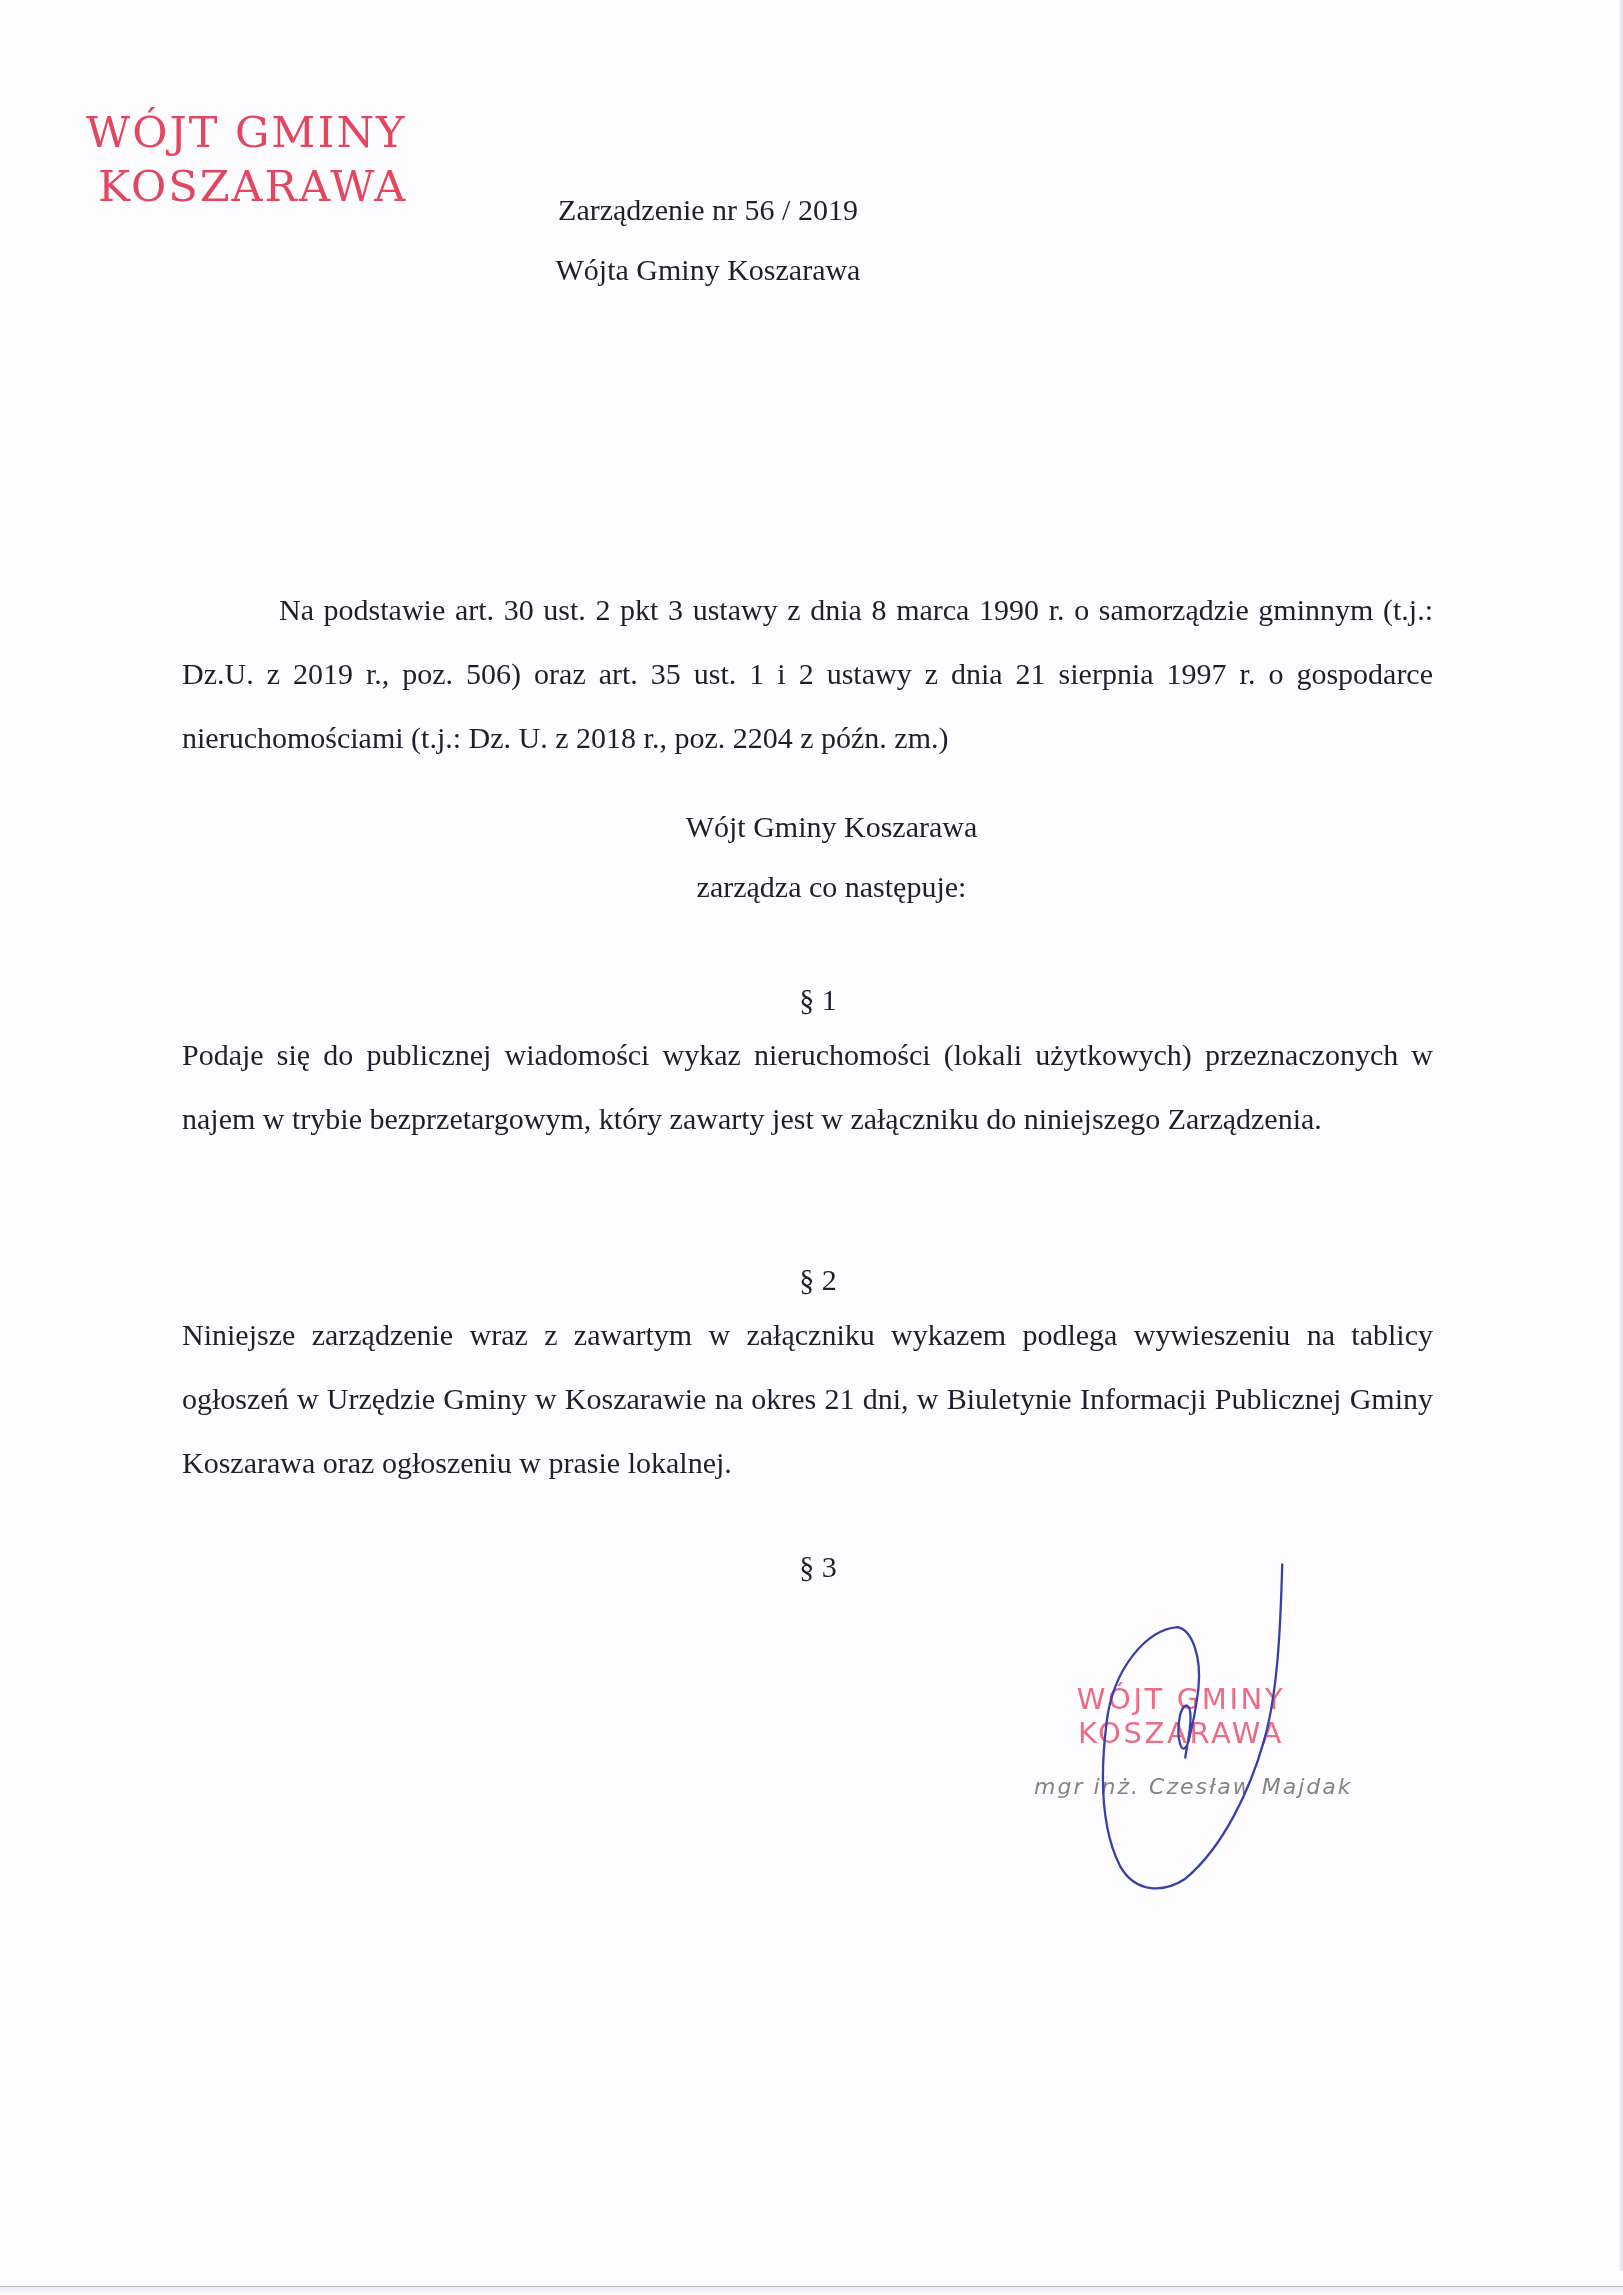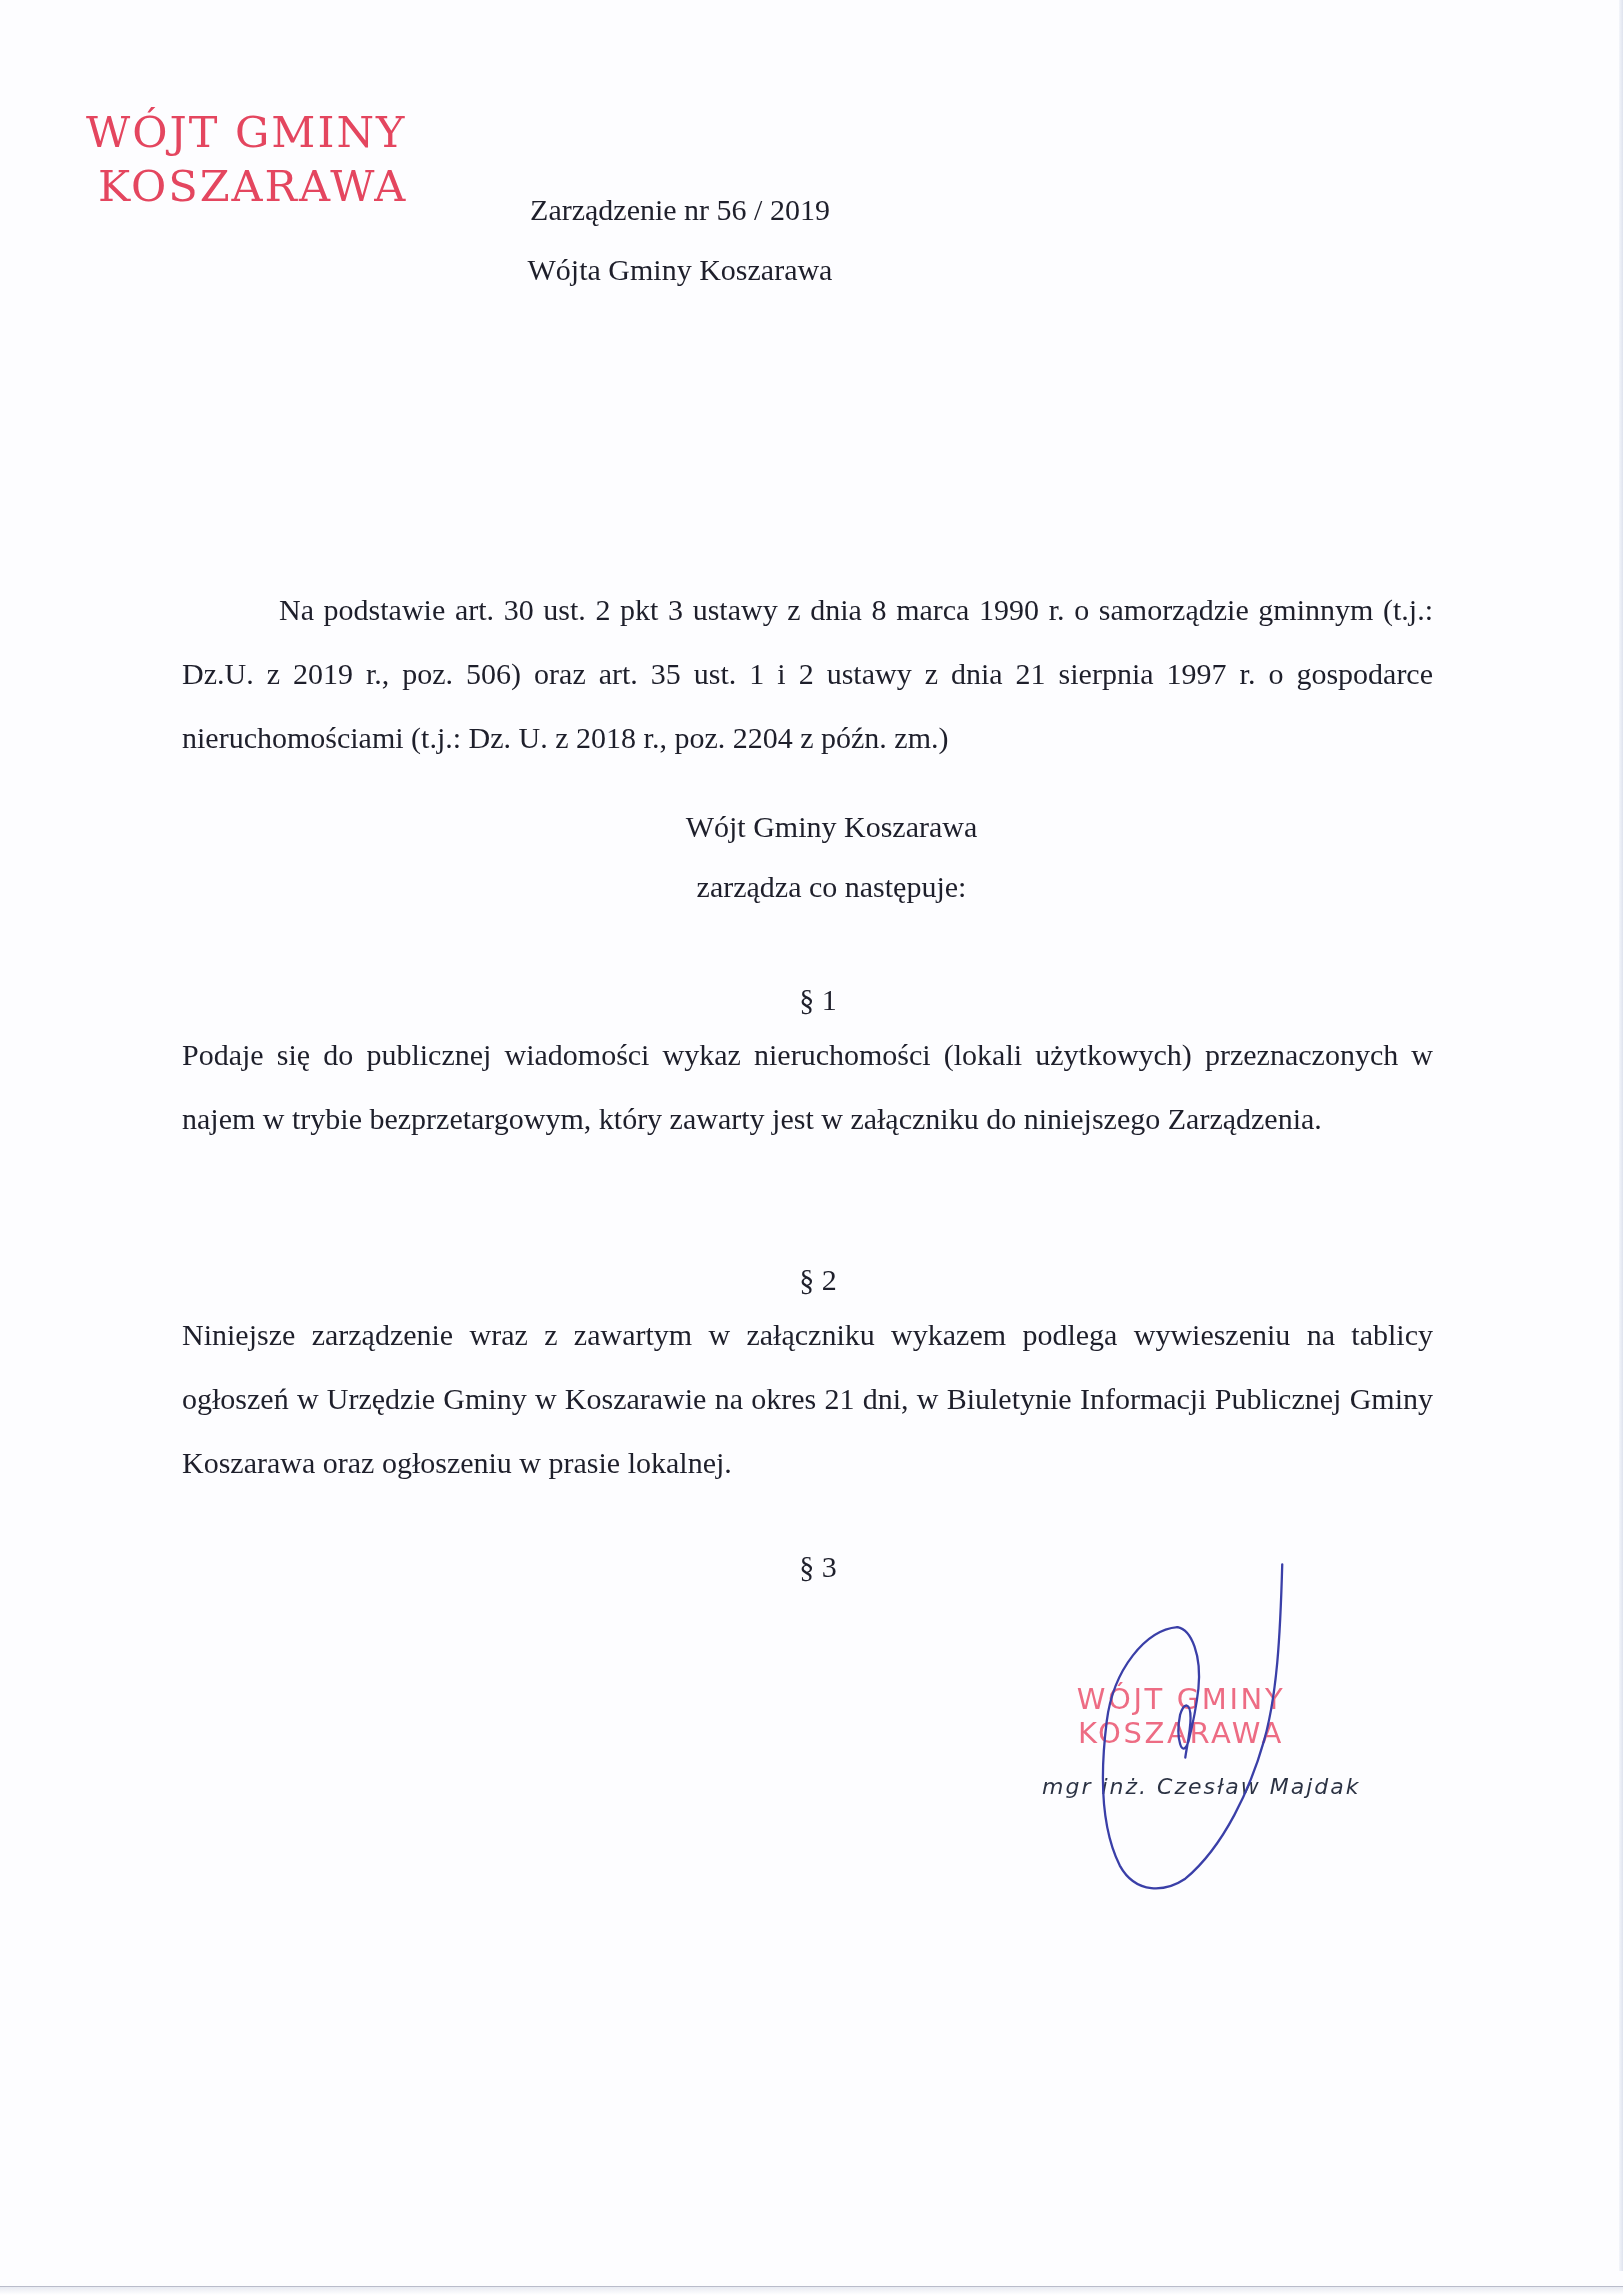--- a/index.html
+++ b/index.html
@@ -50,20 +50,21 @@
   .stamp-top .line2 { margin-left: 13px; }
 
   
   .header {
     position: absolute;
     left: 0;
     width: 1347px;
     text-align: center;
     font-size: 30px;
     line-height: 60px;
+    padding-left: 28px;
   }
   .header.h1 { top: 180px; }
   .header div { margin-left: 13px; }
 
   .text {
     position: absolute;
     left: 182px;
     width: 1251px;
     font-size: 30px;
     line-height: 64px;
@@ -116,27 +117,26 @@
     font-size: 29px;
     line-height: 34px;
     letter-spacing: 2.6px;
     text-align: center;
     opacity: 0.9;
   }
   .sig-name {
     position: absolute;
     left: 1034px;
     top: 1774px;
-    color: #0f172a;
+    color: #737373;
     font-family: "DejaVu Sans", "Liberation Sans", sans-serif;
     font-style: italic;
     font-size: 22px;
     letter-spacing: 2px;
     opacity: 0.88;
-    margin-left: 8px;
   }
   .signature-svg {
     position: absolute;
     left: 1015px;
     top: 1538px;
     width: 393px;
     height: 367px;
   }
 </style>
 </head>

